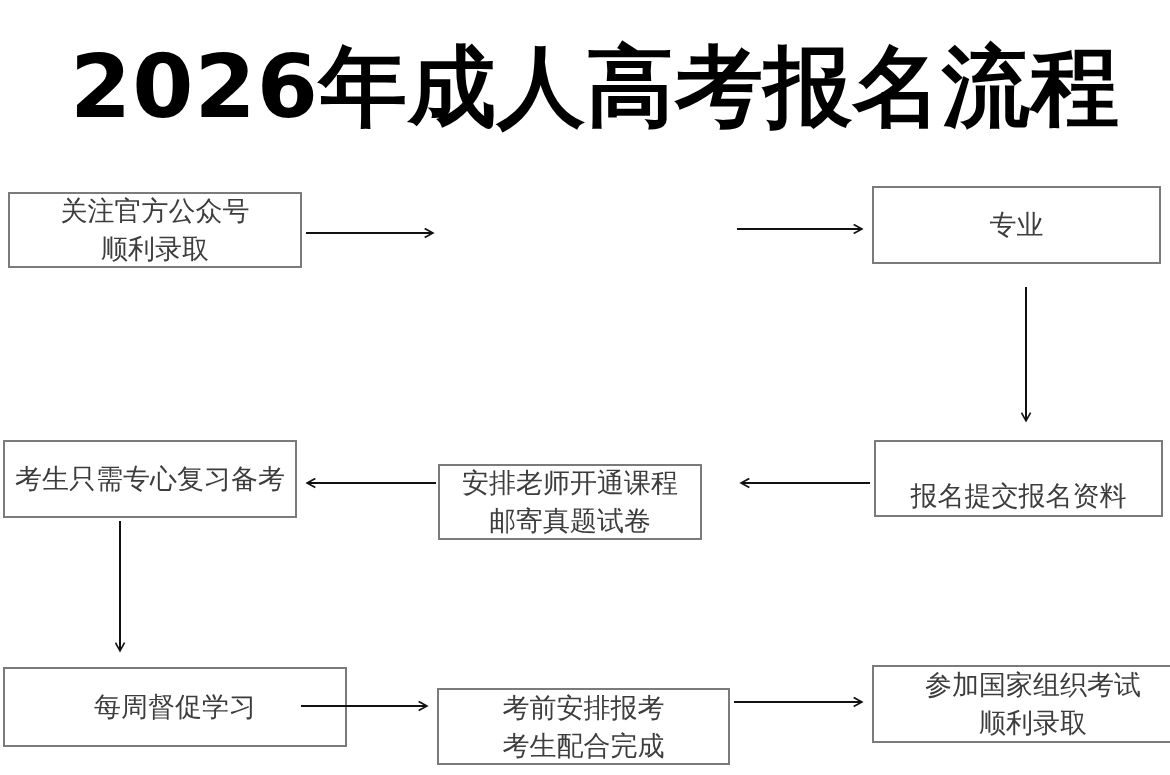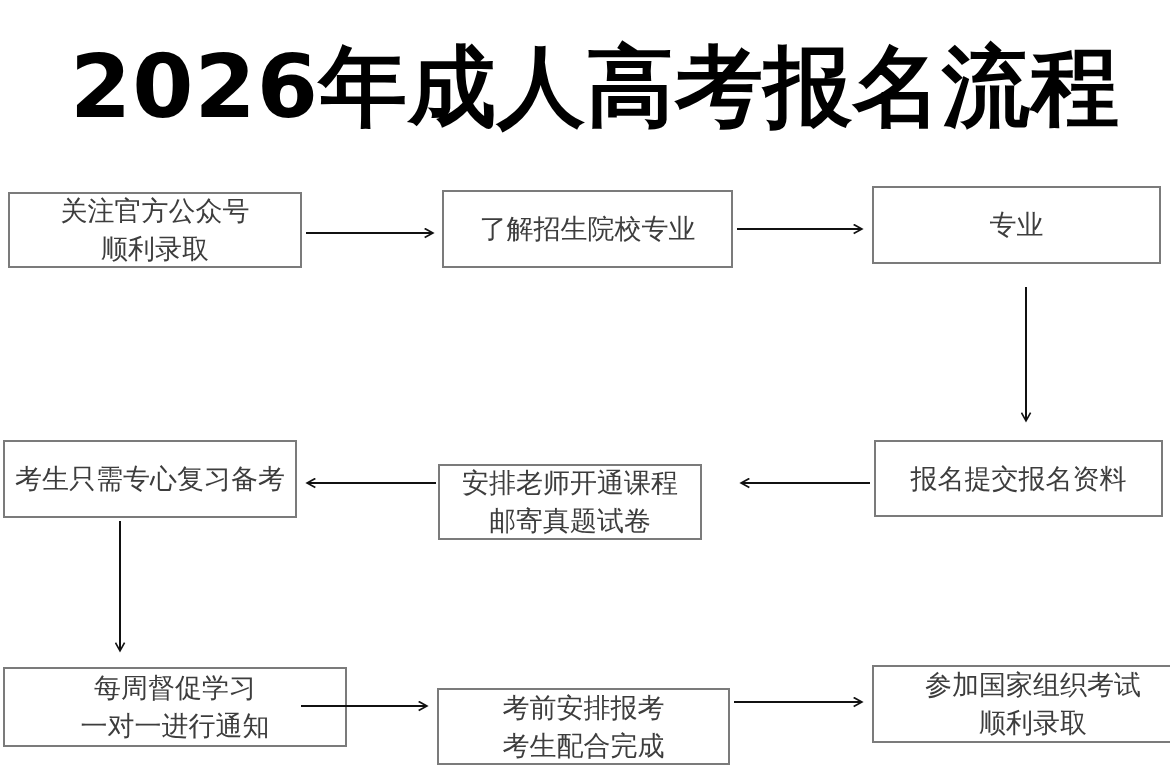--- a/index.html
+++ b/index.html
@@ -47,21 +47,21 @@
     color: var(--box-text);
     font-weight: 400;
     white-space: nowrap;
   }
   .node span { display: block; }
   
   .n1 { left: 8px;   top: 192px; width: 294px; height: 76px; }
   .n2 { left: 442px; top: 190px; width: 291px; height: 78px; }
   .n3 { left: 872px; top: 186px; width: 289px; height: 78px; }
   
-  .n4 { left: 874px; top: 440px; width: 289px; height: 77px; }
+  .n4 { left: 874px; top: 440px; width: 289px; height: 77px; justify-content: flex-end; }
   .n5 { left: 438px; top: 464px; width: 264px; height: 76px; }
   .n6 { left: 3px;   top: 440px; width: 294px; height: 78px; }
   
   .n7 { left: 3px;   top: 667px; width: 344px; height: 80px; }
   .n8 { left: 437px; top: 688px; width: 293px; height: 77px; }
   .n9 { left: 872px; top: 665px; width: 322px; height: 78px; }
 
   .arrow-layer {
     position: absolute;
     left: 0; top: 0;
@@ -77,41 +77,37 @@
 <body>
 
 <div class="canvas">
 
   <div class="page-title">2026年成人高考报名流程</div>
 
   <div class="node n1">
     <span>关注官方公众号</span>
     <span>顺利录取</span>
   </div>
-  <div class="node n2">
-    <span>了解招生院校专业</span>
-  </div>
   <div class="node n3">
     <span>专业</span>
   </div>
 
   <div class="node n4">
     <span>报名提交报名资料</span>
   </div>
   <div class="node n5">
     <span>安排老师开通课程</span>
     <span>邮寄真题试卷</span>
   </div>
   <div class="node n6">
     <span>考生只需专心复习备考</span>
   </div>
 
   <div class="node n7">
     <span>每周督促学习</span>
-    <span>一对一进行通知</span>
   </div>
   <div class="node n8">
     <span>考前安排报考</span>
     <span>考生配合完成</span>
   </div>
   <div class="node n9">
     <span>参加国家组织考试</span>
     <span>顺利录取</span>
   </div>
 

